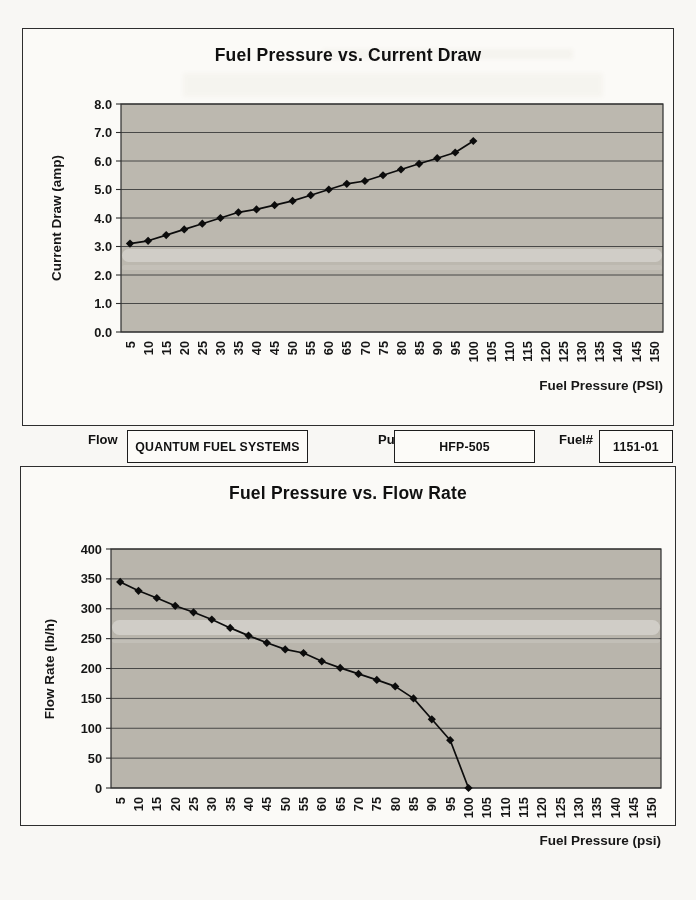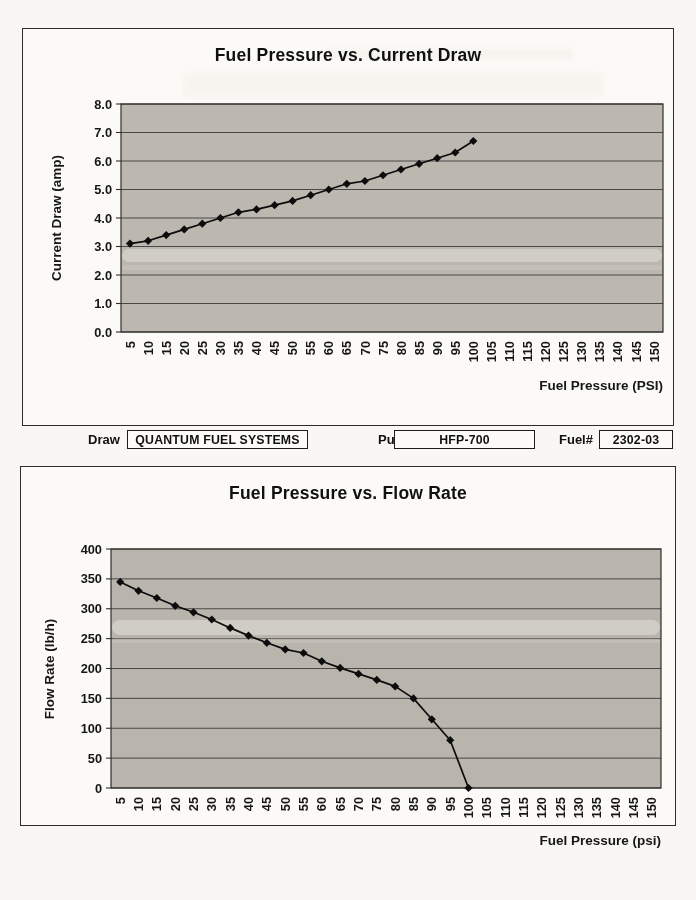--- a/index.html
+++ b/index.html
@@ -52,21 +52,21 @@
   .g2{left:160px;top:44px;width:420px;height:24px;opacity:.045;}
 
   .fields-row{
     position:absolute;left:0;top:429px;width:696px;height:23px;
     font-size:13px;
   }
   .field-label{
     position:absolute;top:0;line-height:21px;font-weight:bold;color:#111;
   }
   .field-box{
-    position:absolute;top:1px;height:19px;
+    position:absolute;top:1px;height:33px;
     border:1.3px solid #1d1d1d;background:#fcfbf8;
     display:flex;align-items:center;justify-content:center;
     box-sizing:border-box;
   }
   .field-value{font-size:12.3px;font-weight:600;letter-spacing:.2px;color:#111;}
   .lbl-make{left:88px;}  .box-make{left:127px;width:181px;}
   .lbl-pump{left:339px;padding-left:39px;} .box-pump{left:394px;width:141px;}
   .lbl-test{left:559px;} .box-test{left:599px;width:74px;}
 </style>
 </head>
@@ -160,31 +160,31 @@
         <path d="M378.0 136.4L382.1 140.5L378.0 144.6L373.9 140.5Z" fill="#0c0c0c"></path>
         <path d="M396.1 130.8L400.2 134.8L396.1 138.9L392.0 134.8Z" fill="#0c0c0c"></path>
         <path d="M414.2 125.1L418.3 129.2L414.2 133.3L410.1 129.2Z" fill="#0c0c0c"></path>
         <path d="M432.2 119.4L436.3 123.5L432.2 127.6L428.1 123.5Z" fill="#0c0c0c"></path>
         <path d="M450.3 107.9L454.4 112.0L450.3 116.1L446.2 112.0Z" fill="#0c0c0c"></path>
       </svg>
     <div class="axis-title x-title xt1">Fuel Pressure (PSI)</div>
   </section>
 
   <div class="fields-row">
-    <span class="field-label lbl-make">Draw</span>
+    <span class="field-label lbl-make">Flow</span>
     <div class="field-box box-make">
       <span class="field-value">QUANTUM FUEL SYSTEMS</span>
     </div>
     <span class="field-label lbl-pump">Pump#</span>
     <div class="field-box box-pump">
-      <span class="field-value">HFP-700</span>
+      <span class="field-value">HFP-505</span>
     </div>
     <span class="field-label lbl-test">Fuel#</span>
     <div class="field-box box-test">
-      <span class="field-value">2302-03</span>
+      <span class="field-value">1151-01</span>
     </div>
   </div>
 
   <section class="chart-box box2">
     <h2 class="chart-title">Fuel Pressure vs. Flow Rate</h2>
     <div class="axis-title y-title yt2">Flow Rate (lb/h)</div>
     <svg class="chart-svg" id="chart-svg-1" viewBox="0 0 656 414">
         <rect x="90" y="82" width="550" height="239" fill="#b9b5ac"></rect>
         <line x1="90" y1="321" x2="640" y2="321" stroke="#3b3b3b" stroke-width="0.9"></line>
         <line x1="90" y1="291.125" x2="640" y2="291.125" stroke="#3b3b3b" stroke-width="0.9"></line>

